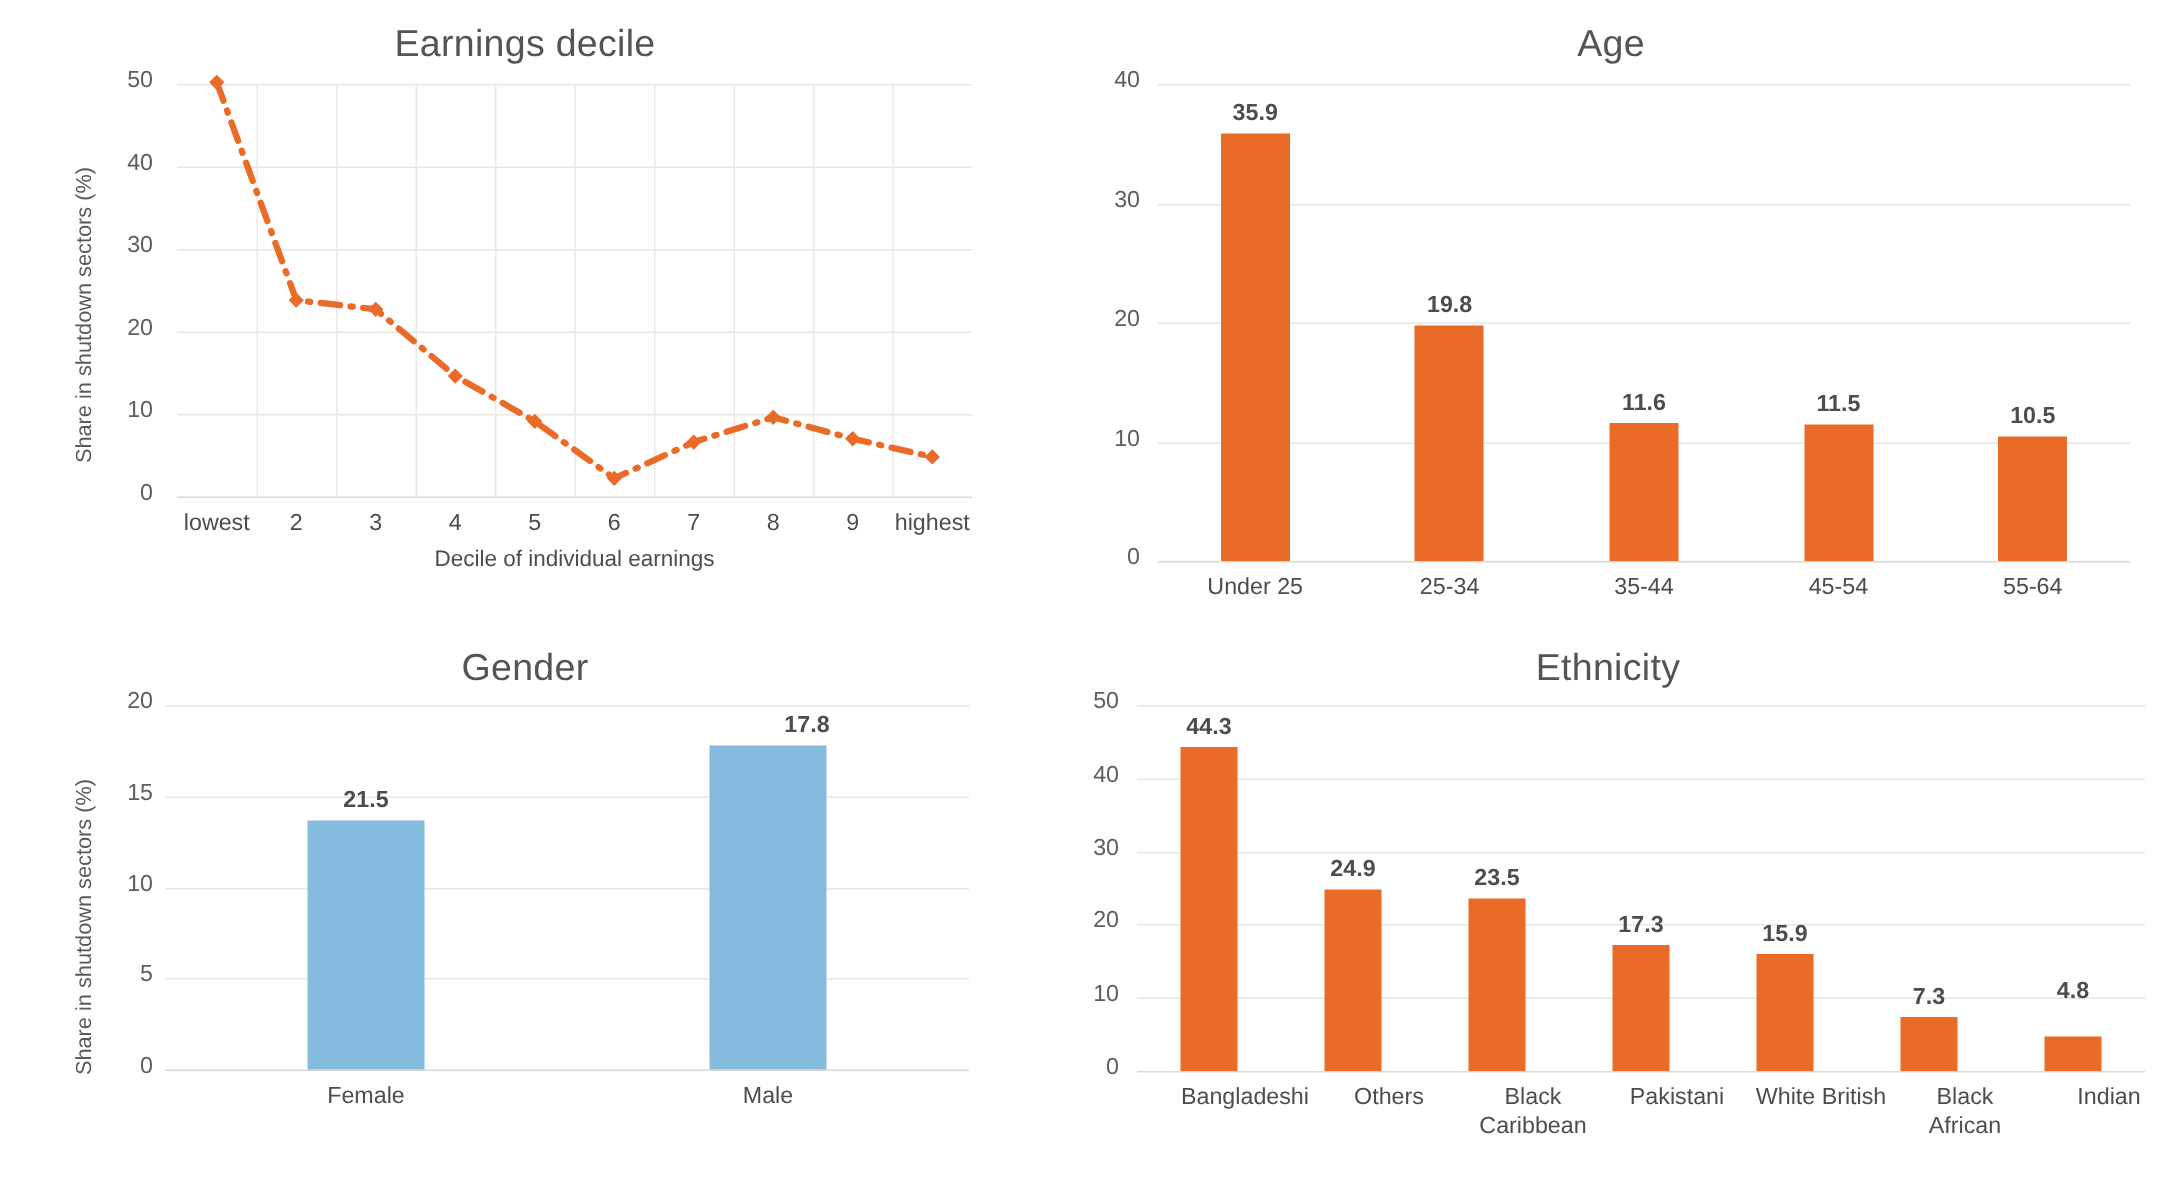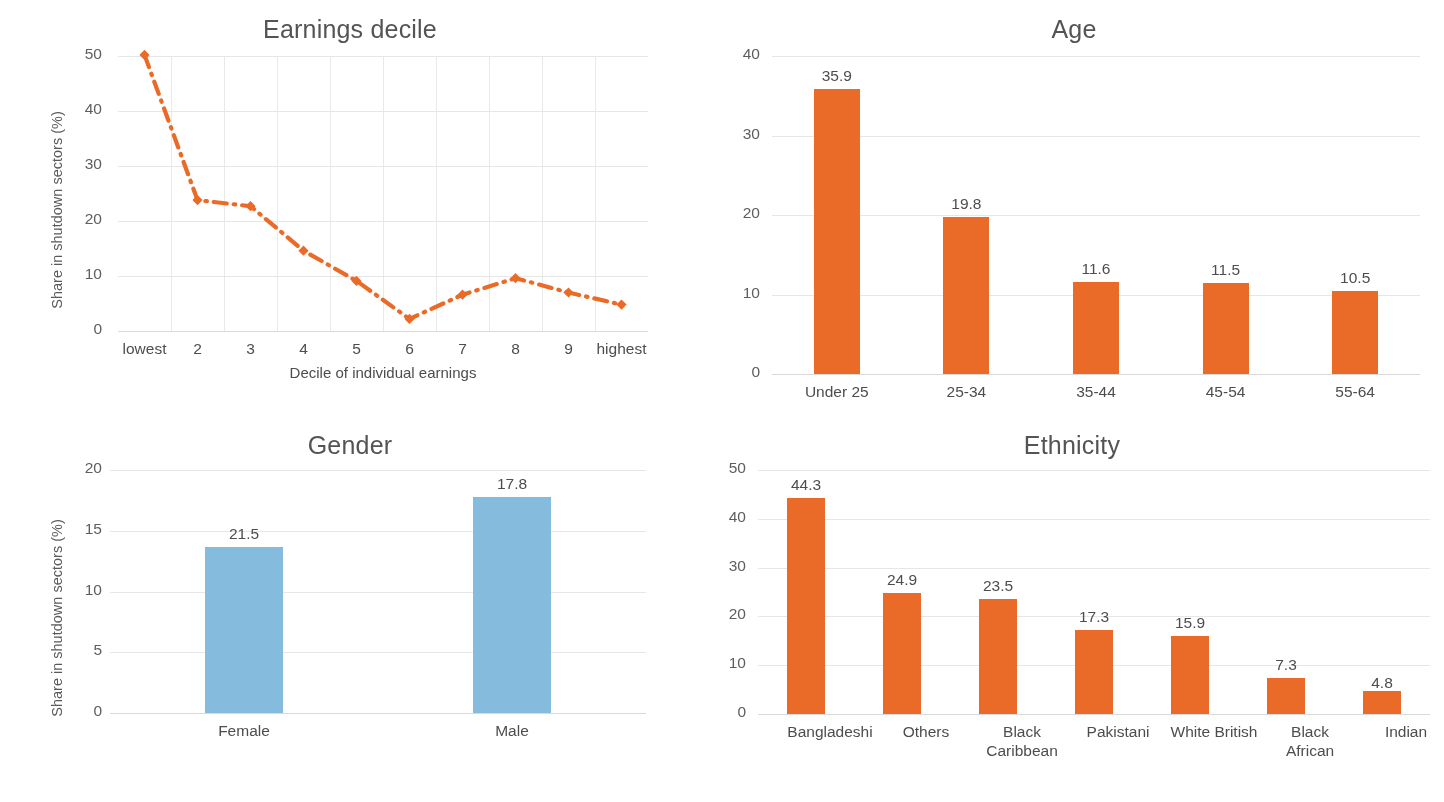--- a/index.html
+++ b/index.html
@@ -105,20 +105,21 @@
     display: flex;
     align-items: flex-end;
   }
   .bar-slot {
     flex: 1 1 0;
     height: 100%;
     position: relative;
     display: flex;
     align-items: flex-end;
     justify-content: center;
+    font-weight: bold;
   }
   .bar {
     width: 46px;
     background: #ea6b28;
   }
   .bar.blue {
     background: #85bcde;
     width: 78px;
   }
   .bar-value {
@@ -298,21 +299,21 @@
           <div class="gridline" style="top: 182.25px;"></div>
           <div class="gridline" style="top: 121.5px;"></div>
           <div class="gridline" style="top: 60.75px;"></div>
           <div class="gridline" style="top: 0px;"></div>
           <div class="bars">
             <div class="bar-slot">
               <div class="bar-value" style="bottom: 170.455px;">21.5</div>
               <div class="bar blue" style="height: 166.455px; width: 78px; background: rgb(133, 188, 222);"></div>
             </div>
             <div class="bar-slot">
-              <div class="bar-value" style="bottom: 220.27px;">17.8</div>
+              <div class="bar-value" style="bottom: 220.27px; margin-left: 26px;">17.8</div>
               <div class="bar blue" style="height: 216.27px; width: 78px; background: rgb(133, 188, 222);"></div>
             </div>
           </div>
         </div>
       <div class="xcats" id="gender-xcats" style="left:110px; width:536px; top:253px;">
           <div class="xcat">Female</div>
           <div class="xcat">Male</div>
         </div>
     </div>
   </div>
@@ -355,21 +356,21 @@
             </div>
             <div class="bar-slot">
               <div class="bar-value" style="bottom: 81.592px; margin-top: 48px;">15.9</div>
               <div class="bar" style="height: 77.592px; width: 38px; background: rgb(234, 107, 40);"></div>
             </div>
             <div class="bar-slot">
               <div class="bar-value" style="bottom: 39.624px;">7.3</div>
               <div class="bar" style="height: 35.624px; width: 38px; background: rgb(234, 107, 40);"></div>
             </div>
             <div class="bar-slot">
-              <div class="bar-value" style="bottom: 22px; text-align: center;">4.8</div>
+              <div class="bar-value" style="bottom: 44px; text-align: center;">4.8</div>
               <div class="bar" style="height: 23.424px; width: 38px; background: rgb(234, 107, 40);"></div>
             </div>
           </div>
         </div>
       <div class="xcats" id="ethnicity-xcats" style="left:58px; width:672px; top:254px;margin-left:24px;">
           <div class="xcat">Bangladeshi</div>
           <div class="xcat">Others</div>
           <div class="xcat">Black
 Caribbean</div>
           <div class="xcat">Pakistani</div>

